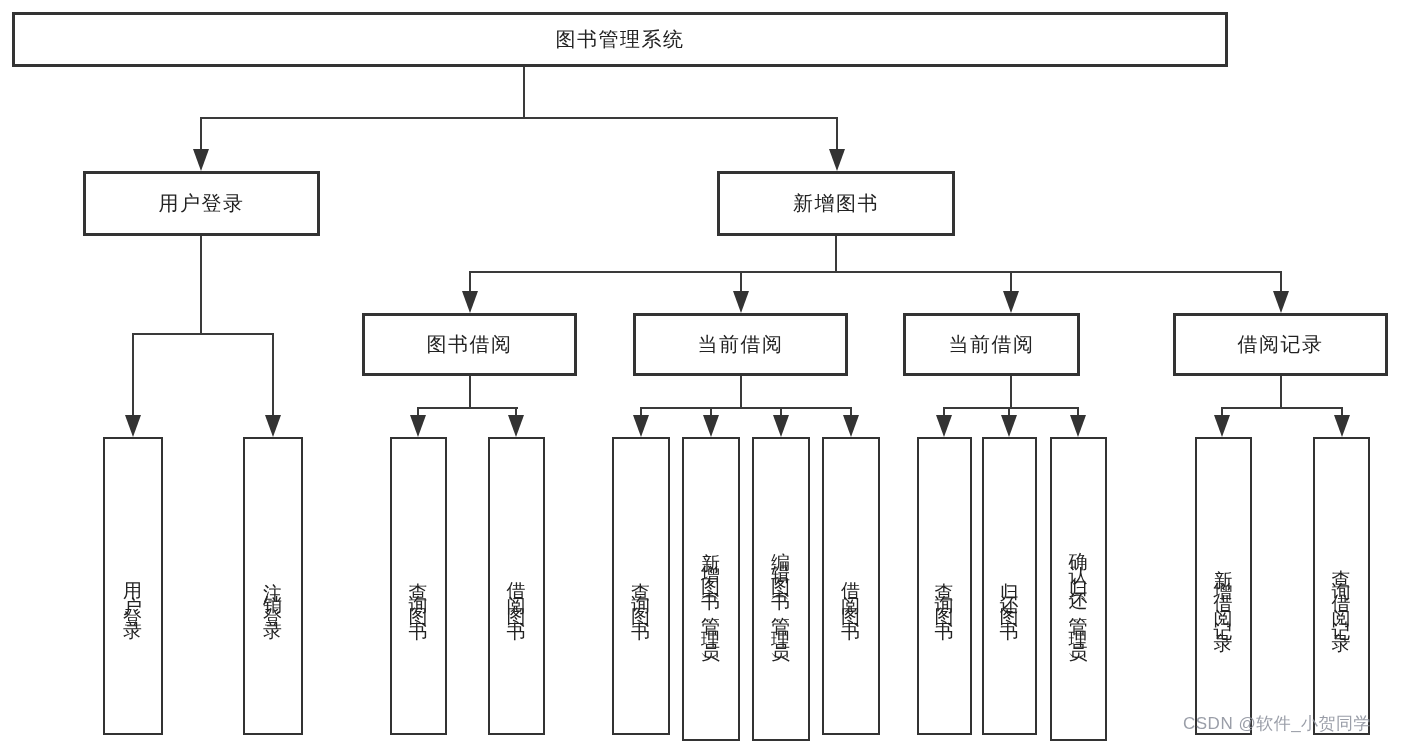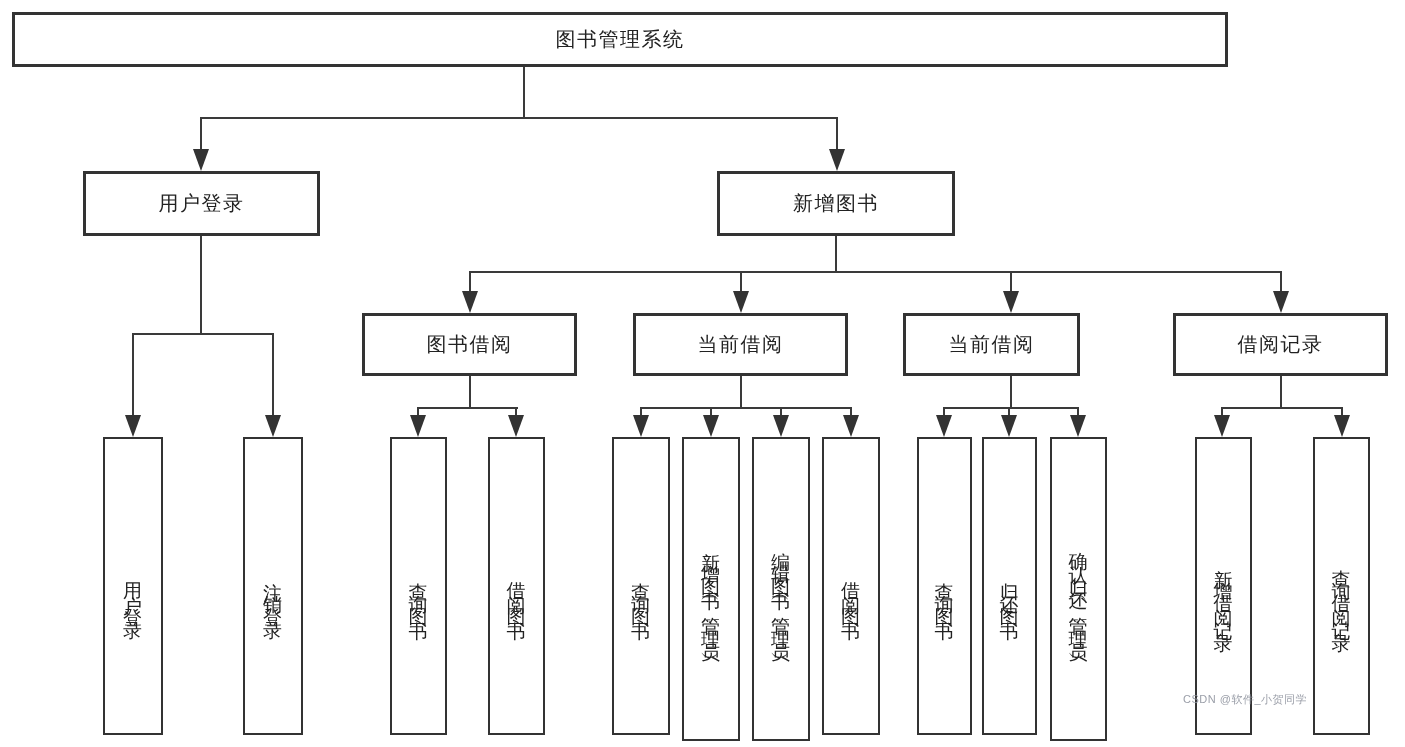--- a/index.html
+++ b/index.html
@@ -44,22 +44,22 @@
     position: absolute;
     width: 0; height: 0;
     border-left: 8px solid transparent;
     border-right: 8px solid transparent;
     border-top: 22px solid #333333;
     z-index: 1;
   }
   .watermark {
     position: absolute;
     left: 1183px;
-    top: 692px;
-    font-size: 11px;
+    top: 712px;
+    font-size: 17px;
     color: rgba(143, 148, 158, 0.9);
     letter-spacing: 0.5px;
     white-space: nowrap;
     z-index: 5;
   }
 </style>
 </head>
 <body>
 
 <div class="canvas">

